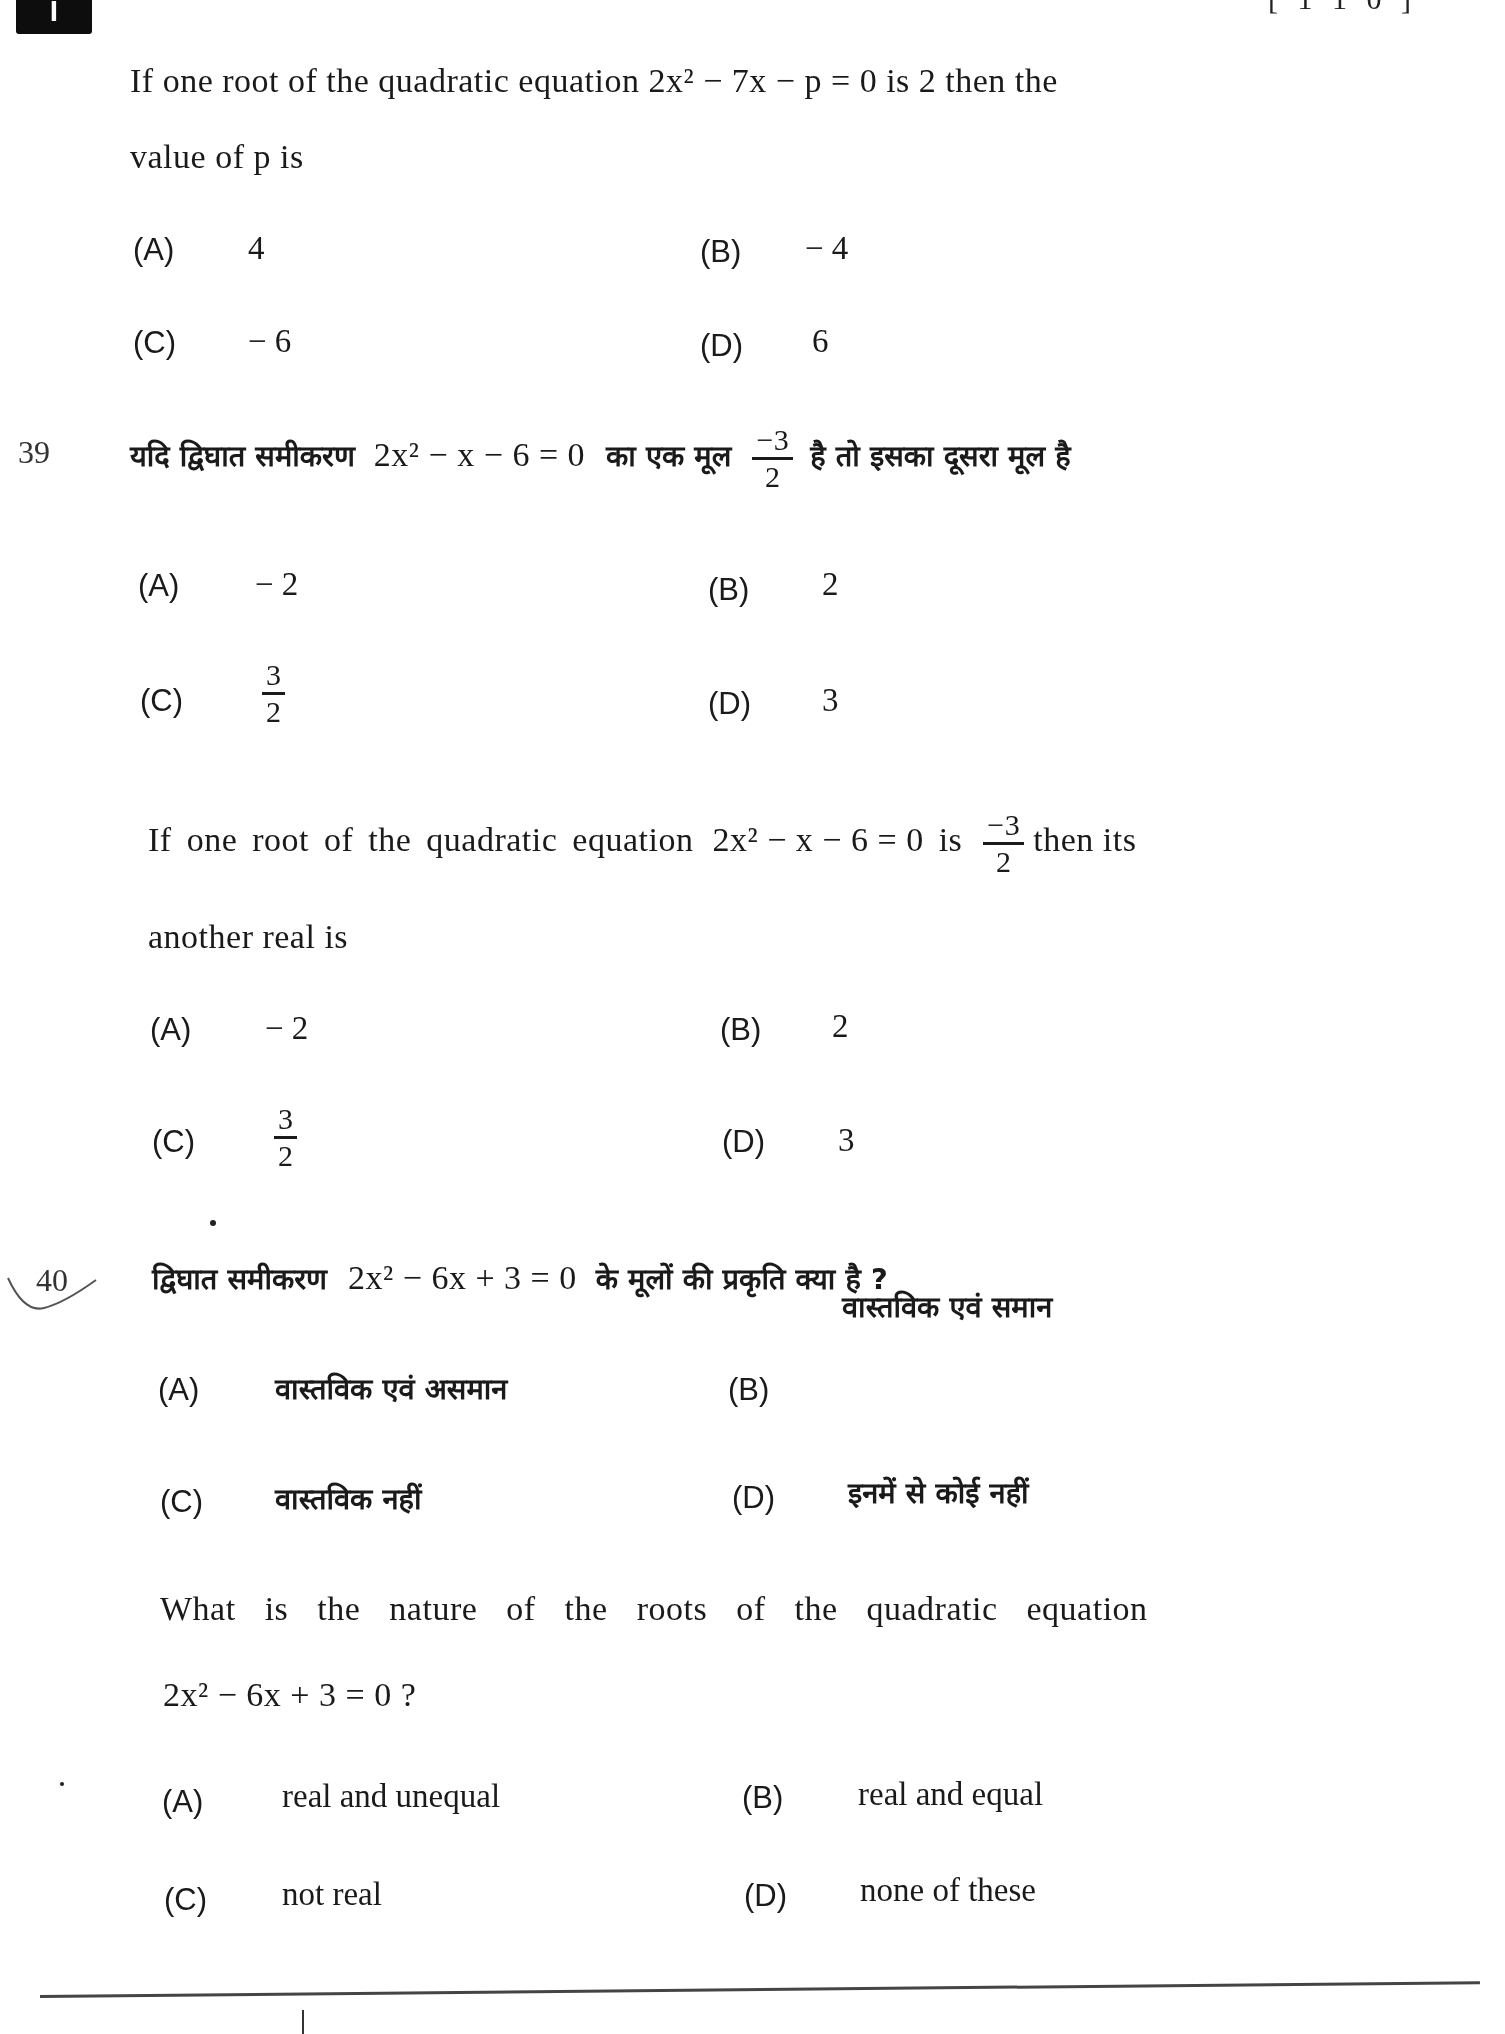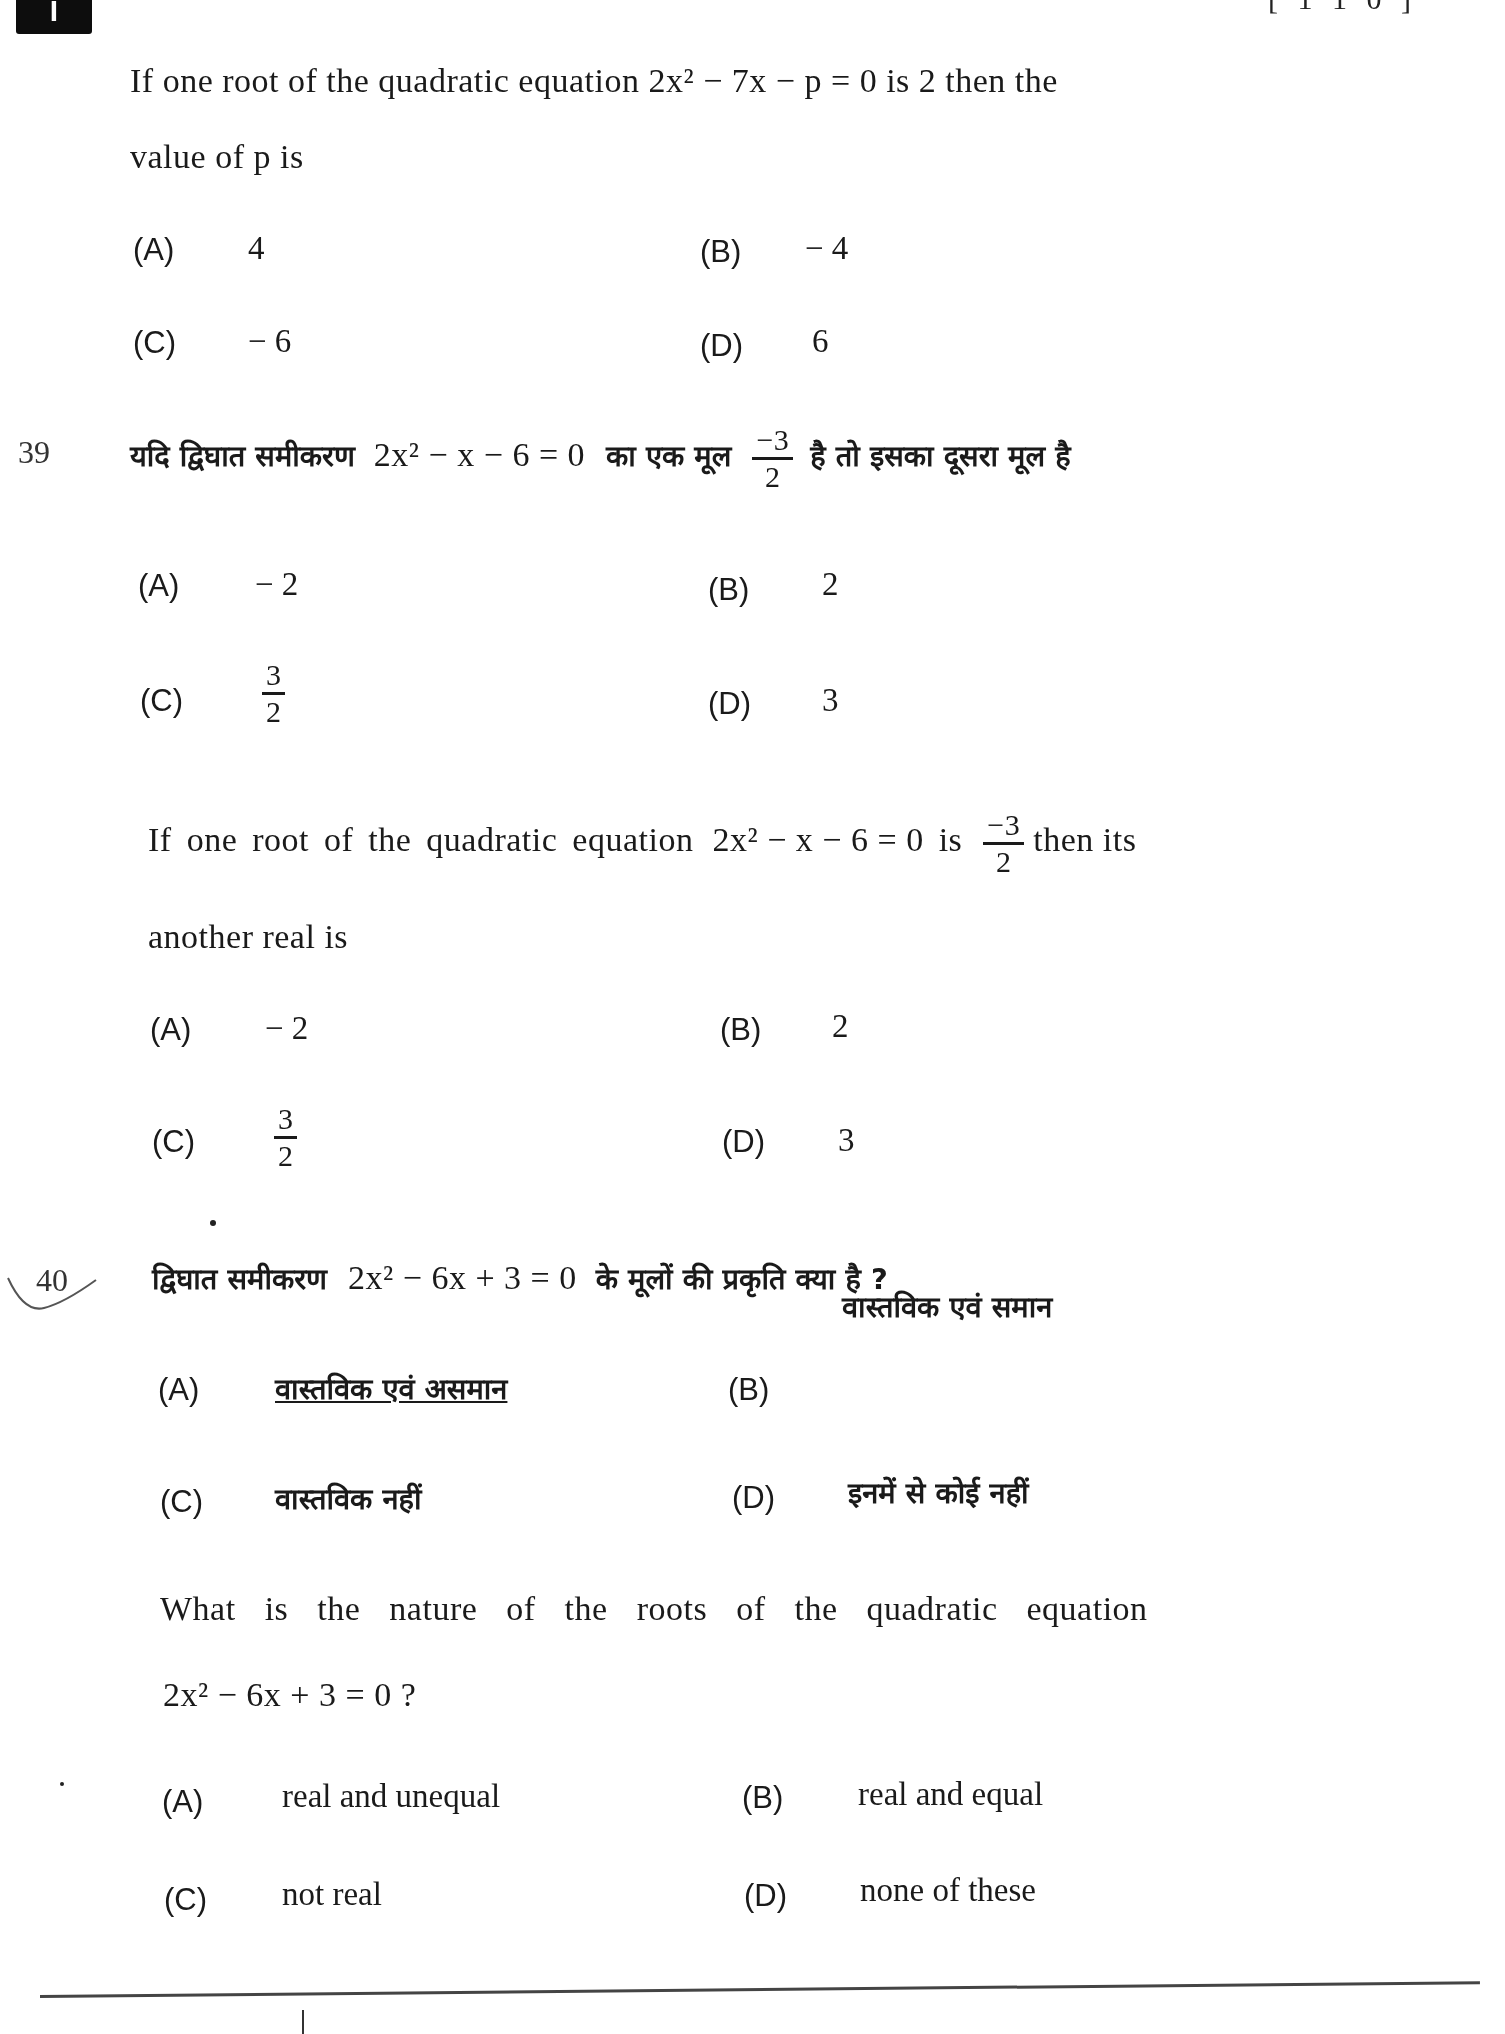--- a/index.html
+++ b/index.html
@@ -200,21 +200,21 @@
   <path d="M4 10 Q 20 45 40 40 Q 60 35 92 12" stroke="#555" stroke-width="2" fill="none"></path>
 </svg>
 <div class="qnum" style="left:36px; top:1262px;">40</div>
 <div class="line" style="left:152px; top:1258px;">
   <span class="hindi">द्विघात समीकरण</span>
   <span class="eq" style="margin-left:12px;">2x² − 6x + 3 = 0</span>
   <span class="hindi" style="margin-left:10px;">के मूलों की प्रकृति क्या है ?</span>
 </div>
 
 <div class="opt-label" style="left:158px; top:1372px;">(A)</div>
-<div class="opt-value hindi" style="left:275px; top:1368px;text-decoration:underline;">वास्तविक एवं असमान</div>
+<div class="opt-value hindi" style="left:275px; top:1368px;">वास्तविक एवं असमान</div>
 <div class="opt-label" style="left:728px; top:1372px;">(B)</div>
 <div class="opt-value hindi" style="left:842px; top:1286px;text-align:center;">वास्तविक एवं समान</div>
 <div class="opt-label" style="left:160px; top:1484px;">(C)</div>
 <div class="opt-value hindi" style="left:275px; top:1478px;">वास्तविक नहीं</div>
 <div class="opt-label" style="left:732px; top:1480px;">(D)</div>
 <div class="opt-value hindi" style="left:848px; top:1472px;">इनमें से कोई नहीं</div>
 
 <div class="line" style="left:160px; top:1590px; word-spacing:20px;">What is the nature of the roots of the quadratic equation</div>
 <div class="line eq" style="left:163px; top:1676px;">2x² − 6x + 3 = 0 ?</div>
 

